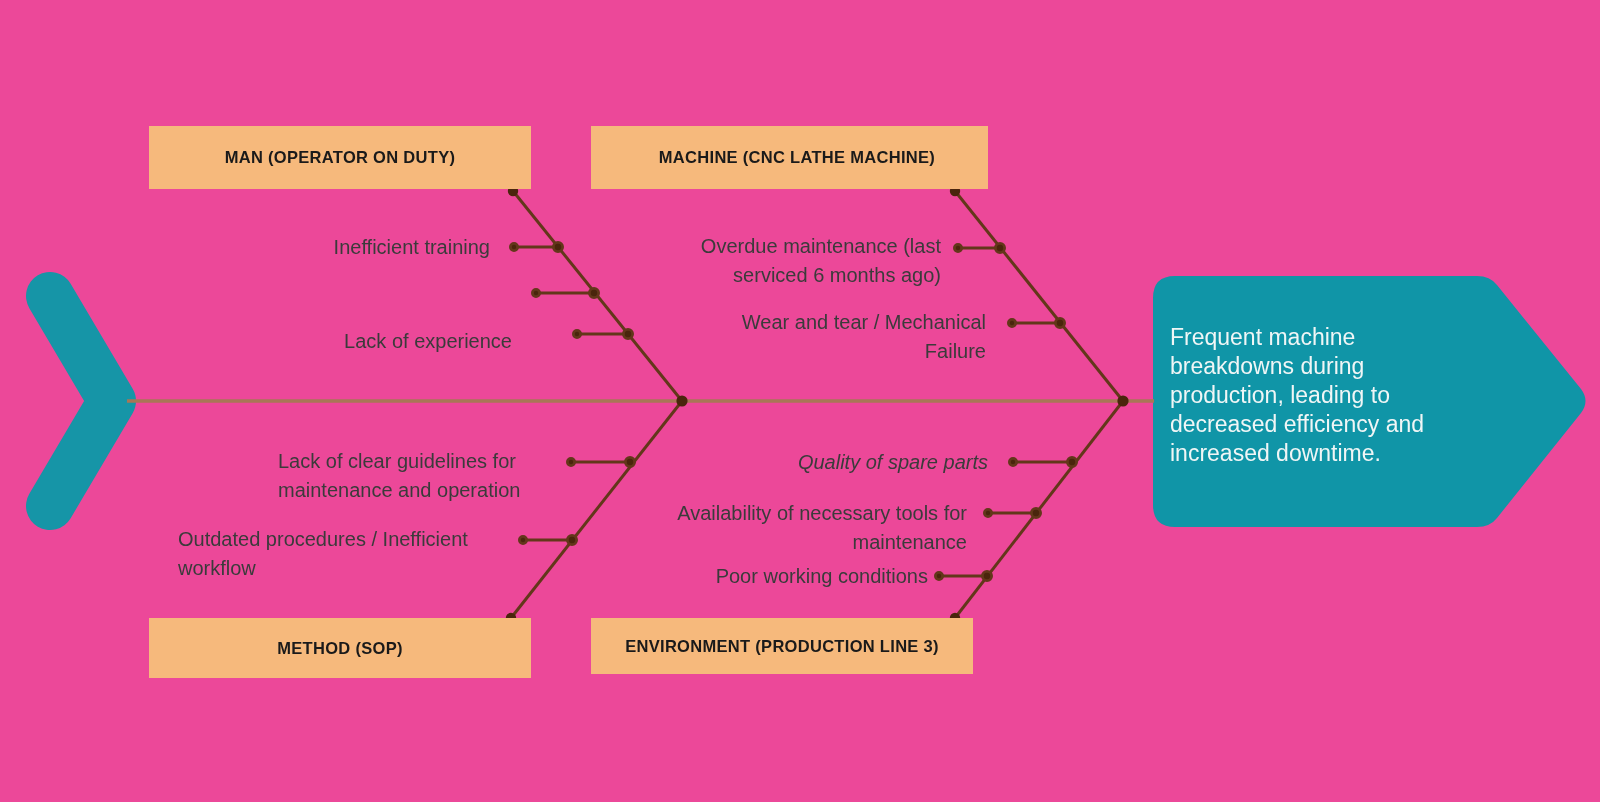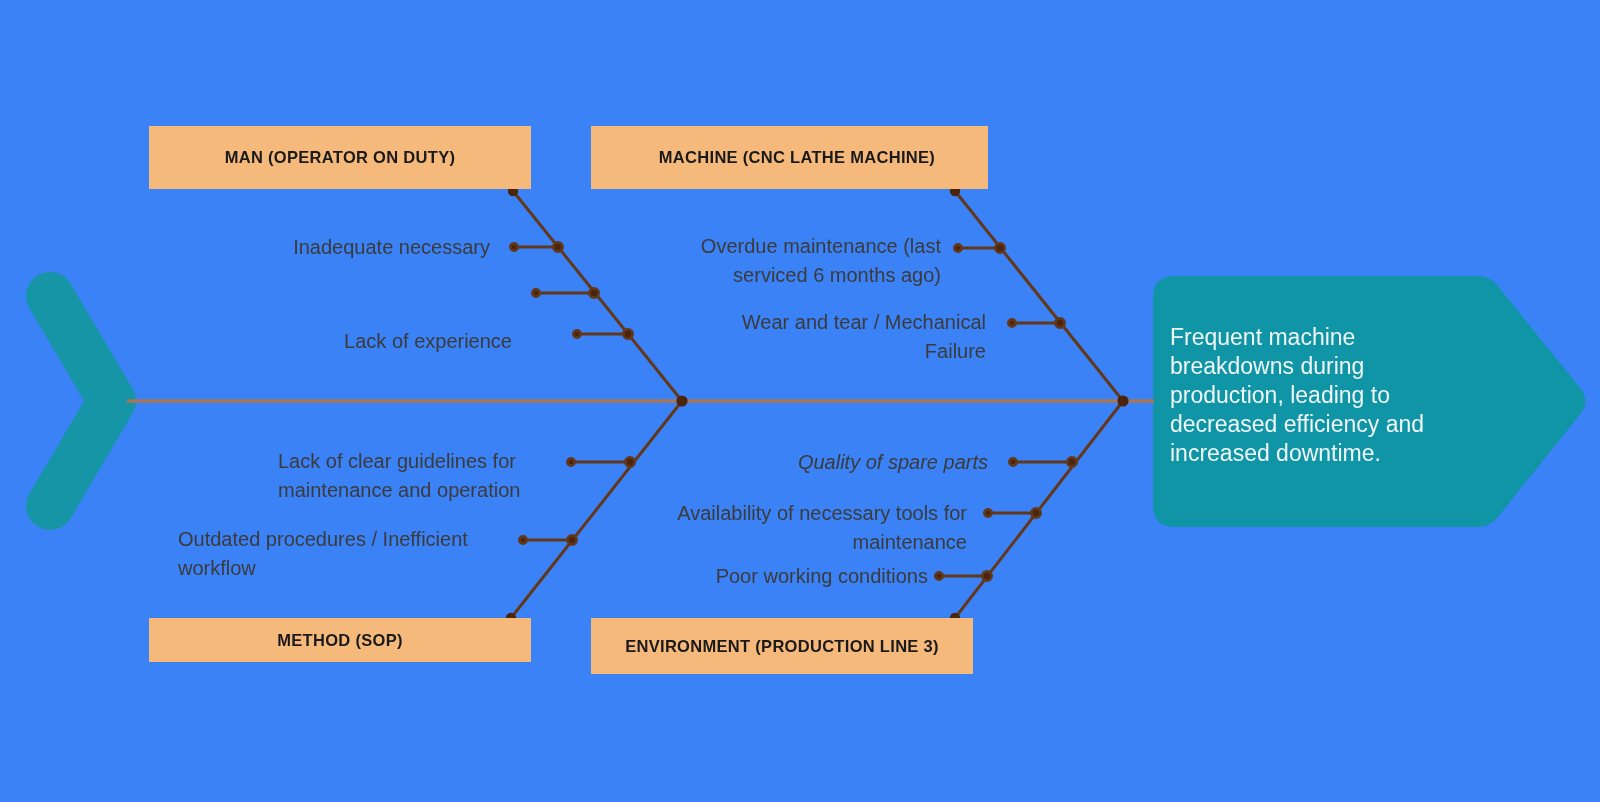--- a/index.html
+++ b/index.html
@@ -5,21 +5,21 @@
   html, body {
     margin: 0;
     padding: 0;
     background: #ffffff;
     font-family: "Liberation Sans", "DejaVu Sans", sans-serif;
   }
   .canvas {
     position: relative;
     width: 1600px;
     height: 802px;
-    background: #3b82f6;
+    background: #ec4899;
     overflow: hidden;
   }
   .skeleton {
     position: absolute;
     left: 0;
     top: 0;
   }
   .cat-box {
     position: absolute;
     background: #F6B97C;
@@ -129,29 +129,29 @@
   </svg>
 
   <div class="cat-box" style="left:149px; top:126px; width:382px; height:63px;">
     <span class="cat-label">MAN (OPERATOR ON DUTY)</span>
   </div>
 
   <div class="cat-box" style="left:591px; top:126px; width:382px; height:63px;padding-left:15px;">
     <span class="cat-label">MACHINE (CNC LATHE MACHINE)</span>
   </div>
 
-  <div class="cat-box" style="left:149px; top:618px; width:382px; height:44px;">
+  <div class="cat-box" style="left:149px; top:618px; width:382px; height:60px;">
     <span class="cat-label">METHOD (SOP)</span>
   </div>
 
   <div class="cat-box" style="left:591px; top:618px; width:382px; height:56px;">
     <span class="cat-label">ENVIRONMENT (PRODUCTION LINE 3)</span>
   </div>
 
-  <div class="cause oneline align-right" style="right:1110px; top:233px;">Inadequate necessary</div>
+  <div class="cause oneline align-right" style="right:1110px; top:233px;">Inefficient training</div>
   <div class="cause oneline align-right" style="right:1088px; top:279px;margin-top:48px;">Lack of experience</div>
 
   <div class="cause align-right" style="right:659px; top:232px; width:280px;">Overdue maintenance (last
 serviced 6 months ago)</div>
   <div class="cause align-right" style="right:614px; top:308px; width:280px;">Wear and tear / Mechanical
 Failure</div>
 
   <div class="cause align-center" style="left:278px; top:447px; width:272px;">Lack of clear guidelines for
 maintenance and operation</div>
   <div class="cause align-left" style="left:178px; top:525px; width:326px;">Outdated procedures / Inefficient

